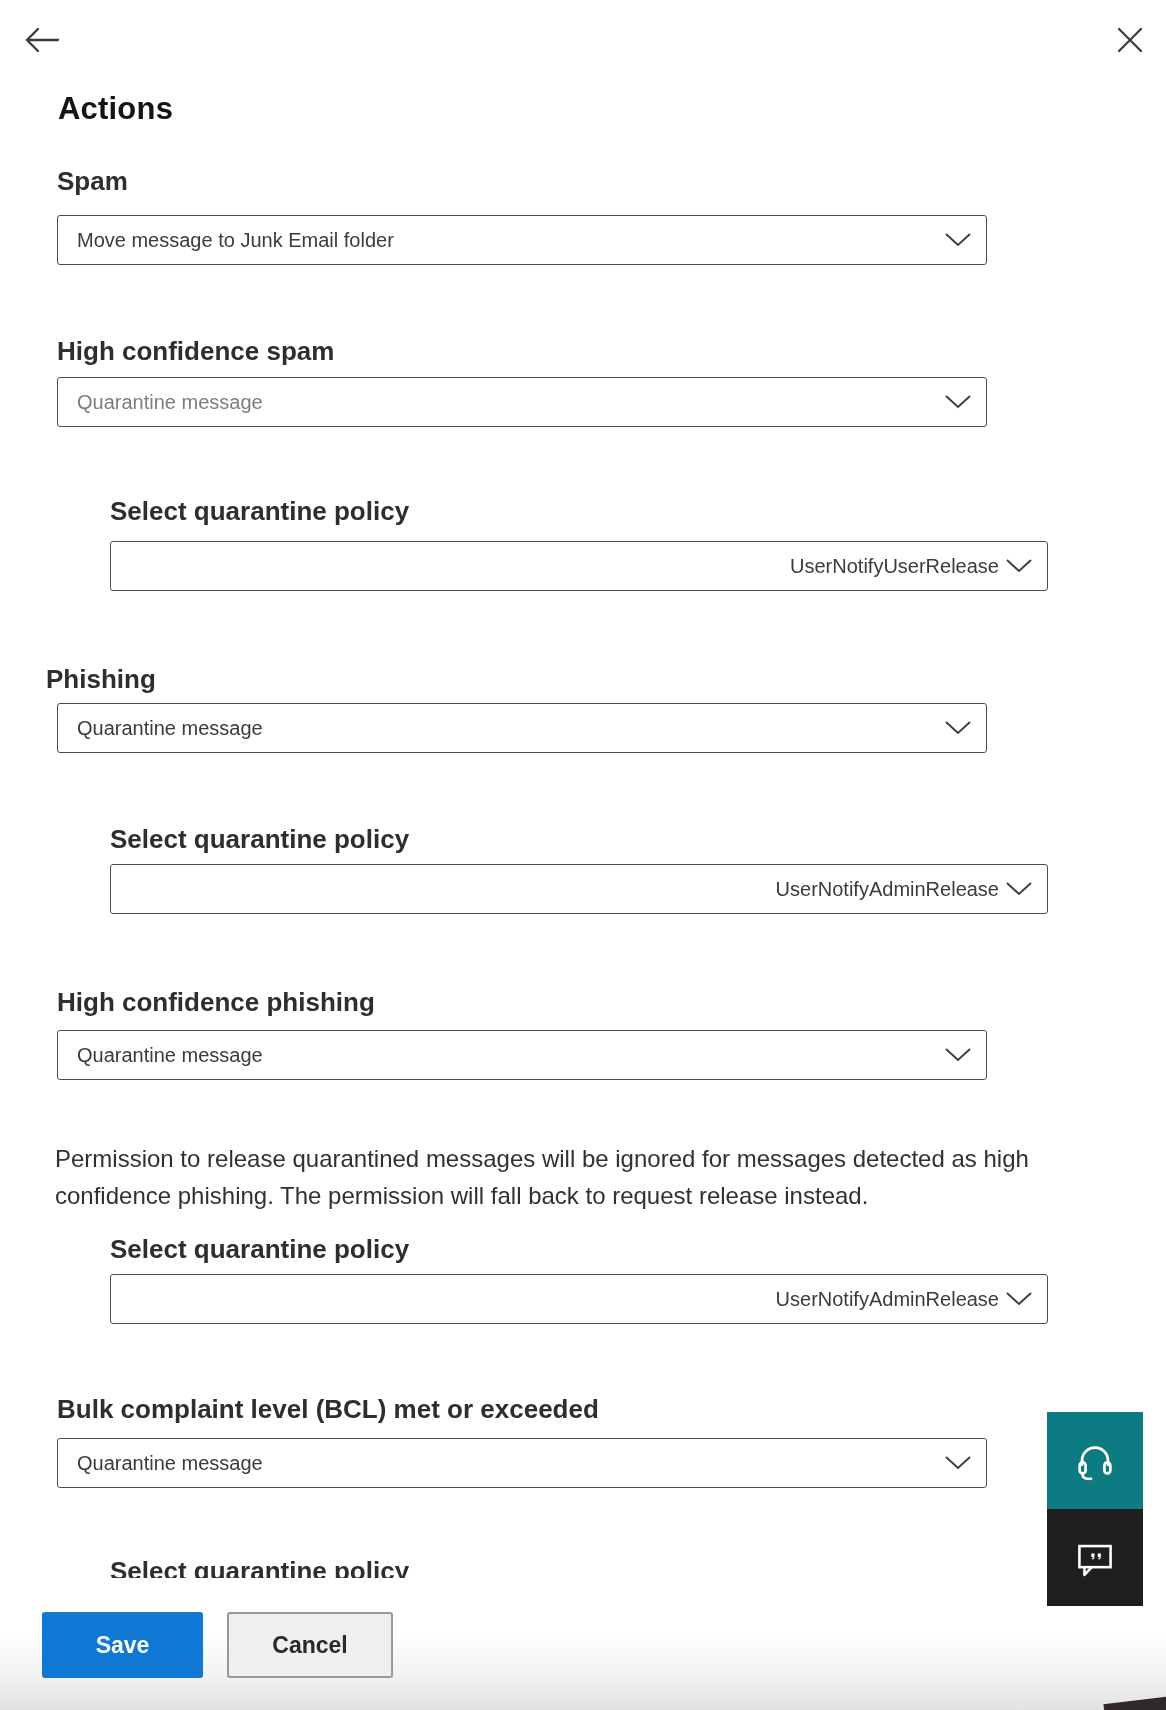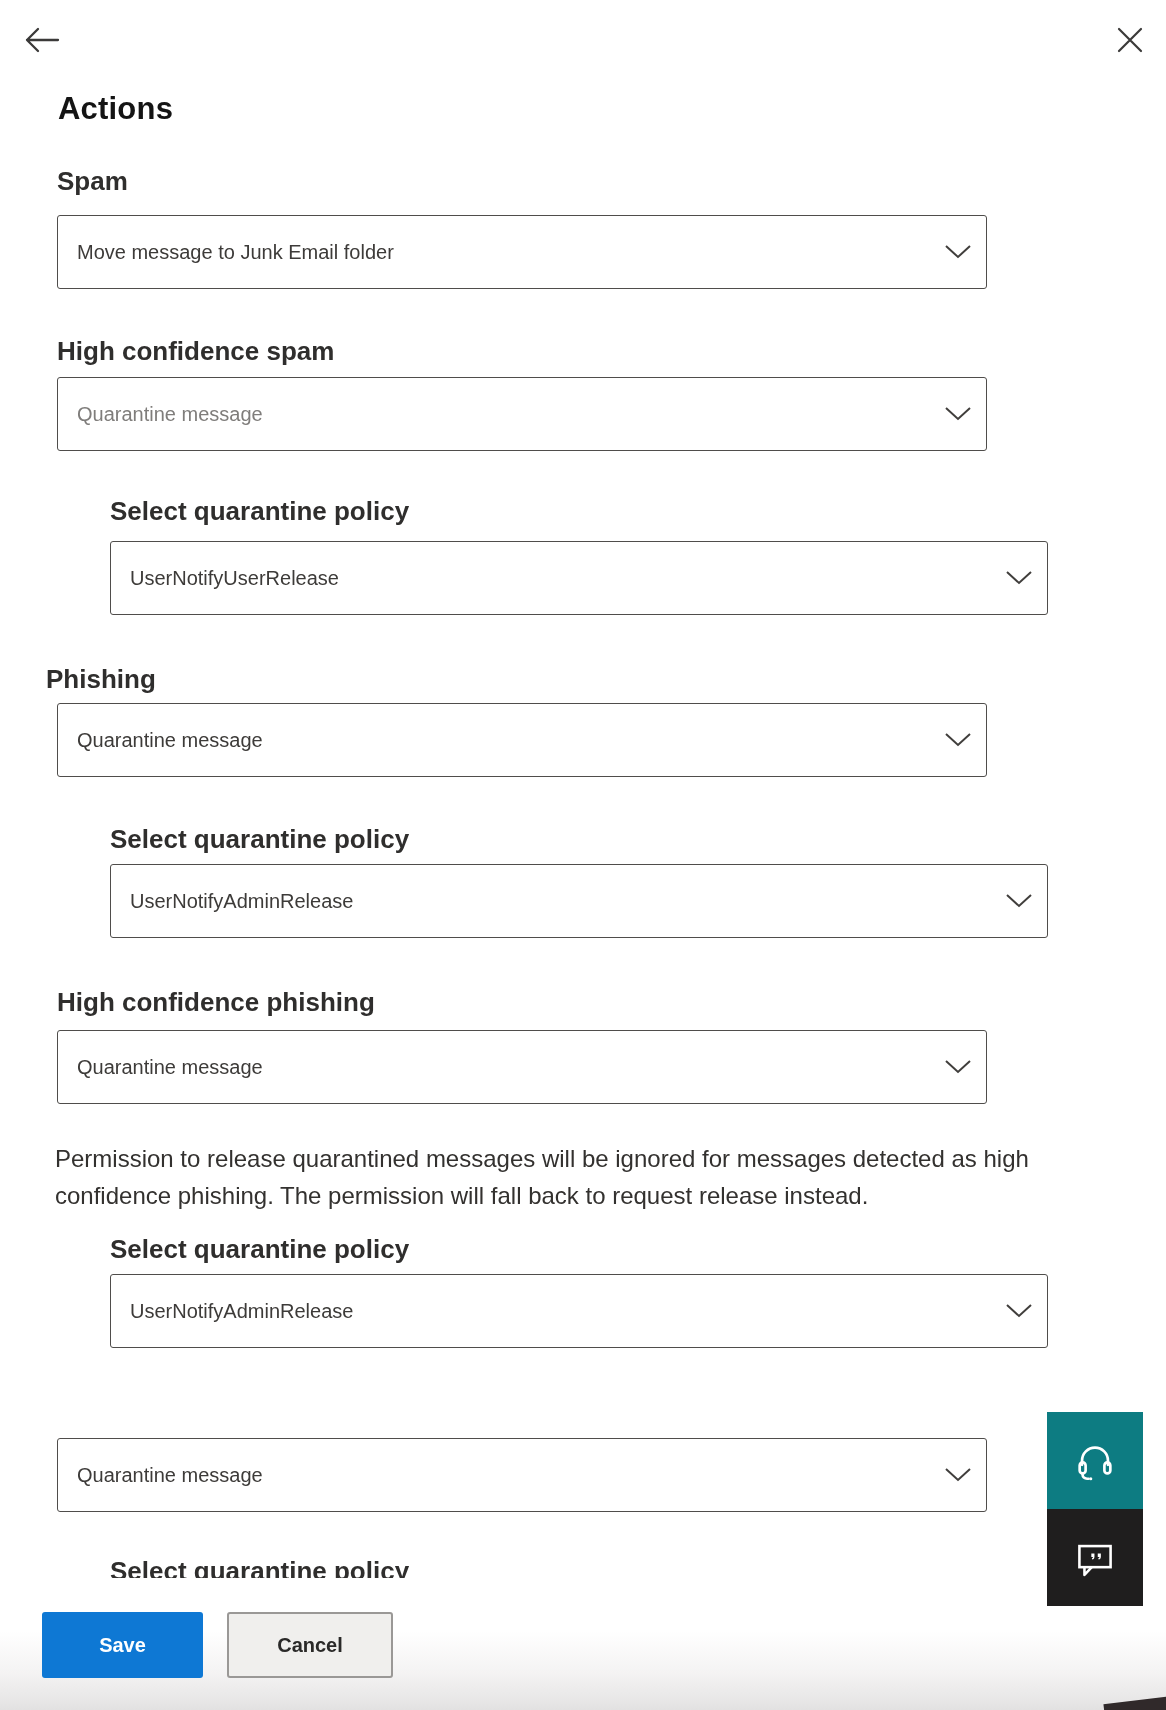--- a/index.html
+++ b/index.html
@@ -19,46 +19,46 @@
   h1.title{
     position:absolute;left:55px;top:88px;margin:3px;
     font-size:31px;font-weight:700;color:#141414;letter-spacing:.2px;
   }
   .field-label{
     position:absolute;
     font-size:26px;font-weight:600;color:#2f2e2d;line-height:26px;
     white-space:nowrap;
   }
   .select-box{
-    position:absolute;height:74px;box-sizing:border-box;
+    position:absolute;height:50px;box-sizing:border-box;
     background:#fff;border:1.6px solid #4f4d4b;border-radius:3px;
     display:flex;align-items:center;
     padding:0 48px 0 19px;cursor:pointer;
   }
   .select-box .val{
     font-size:20px;font-weight:400;color:#3d3b39;
     white-space:nowrap;overflow:hidden;text-overflow:ellipsis;
   }
   .select-box .val.muted{color:var(--muted,#7f7d7b);}
   .select-box .chev{
     position:absolute;right:15px;top:50%;transform:translateY(-50%);
   }
   .sel-main{left:57px;width:930px;}
-  .sel-indent{left:110px;width:938px;}
+  .sel-indent{left:110px;width:938px;justify-content:flex-end;}
   .note{
     position:absolute;left:55px;top:1140px;width:978px;
     font-size:24px;font-weight:400;color:#33312f;line-height:37px;margin:0;
   }
   .footer{
     position:absolute;left:0;top:1578px;width:1166px;height:132px;z-index:5;
     background:linear-gradient(180deg,#ffffff 0%,#ffffff 40%,#f4f3f3 72%,#e8e7e7 92%,#e2e1e1 100%);
   }
   .btn{
     position:absolute;z-index:6;cursor:pointer;
-    font-family:"Liberation Sans",sans-serif;font-size:20px;font-weight:600;
+    font-family:"Liberation Sans",sans-serif;font-size:23px;font-weight:600;
     border-radius:3px;
   }
   .btn.save{
     left:42px;top:1612px;width:161px;height:66px;
     background:var(--primary,#0e78d4);border:none;color:#ffffff;
   }
   .btn.cancel{
     left:227px;top:1612px;width:166px;height:66px;
     background:#f0efed;border:2px solid #9a9896;color:#2a2928;box-sizing:border-box;
   }
@@ -143,20 +143,21 @@
   <p class="note">Permission to release quarantined messages will be ignored for messages detected as high confidence phishing. The permission will fall back to request release instead.</p>
 
   <div class="field-label" style="left:110px;top:1236px">Select quarantine policy</div>
   <div class="select-box sel-indent" style="top:1274px">
     <span class="val">UserNotifyAdminRelease</span>
     <svg class="chev" width="26" height="14" viewBox="0 0 26 14" fill="none">
         <path d="M1 1l12 11L25 1" stroke="#403e3c" stroke-width="2" fill="none"></path>
       </svg>
   </div>
 
+  <div class="field-label" style="left:57px;top:1396px">Bulk complaint level (BCL) met or exceeded</div>
   <div class="select-box sel-main" style="top:1438px">
     <span class="val">Quarantine message</span>
     <svg class="chev" width="26" height="14" viewBox="0 0 26 14" fill="none">
         <path d="M1 1l12 11L25 1" stroke="#403e3c" stroke-width="2" fill="none"></path>
       </svg>
   </div>
 
   <div class="field-label" style="left:110px;top:1558px">Select quarantine policy</div>
 
   <div class="footer"></div>

